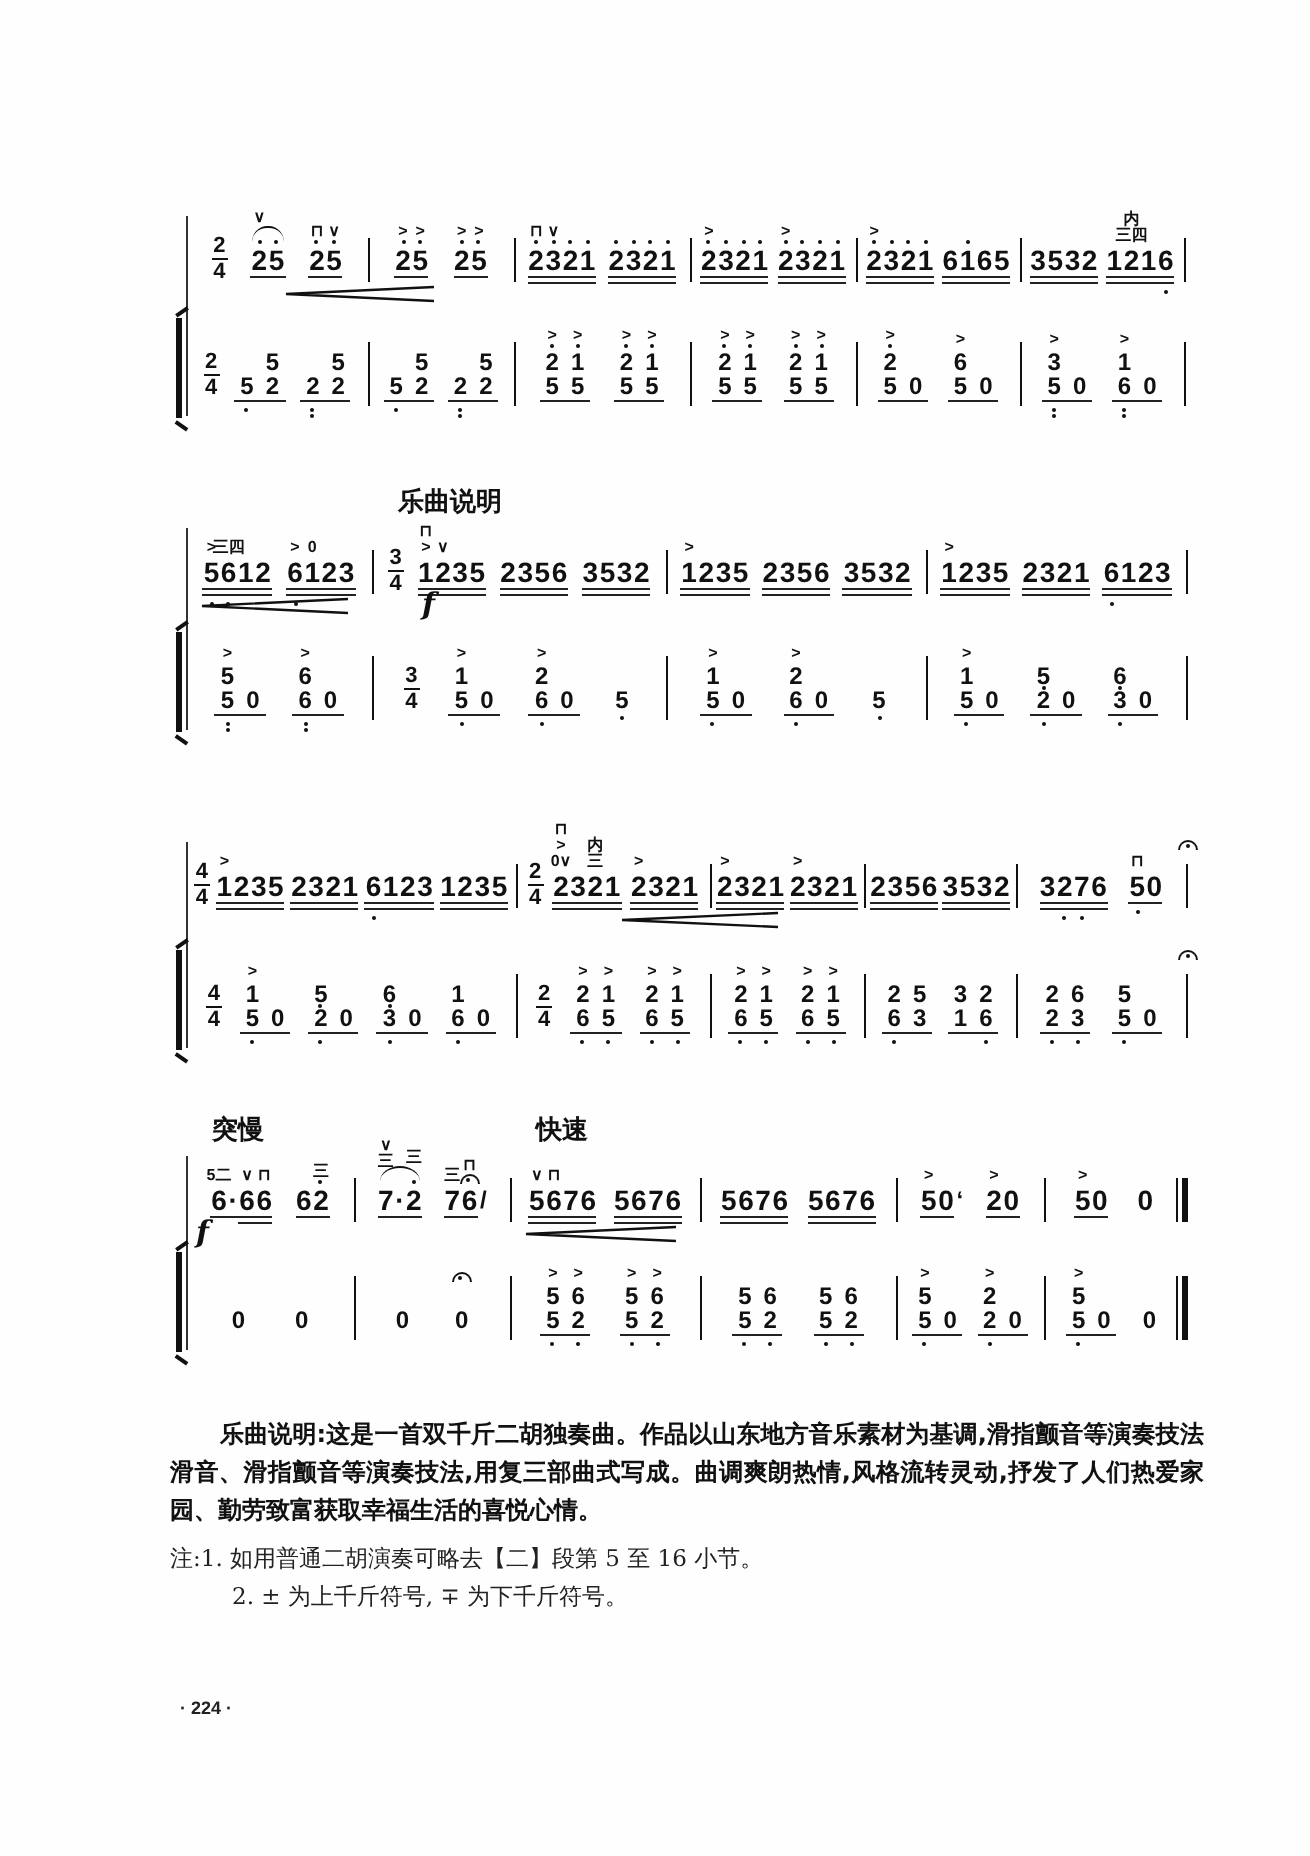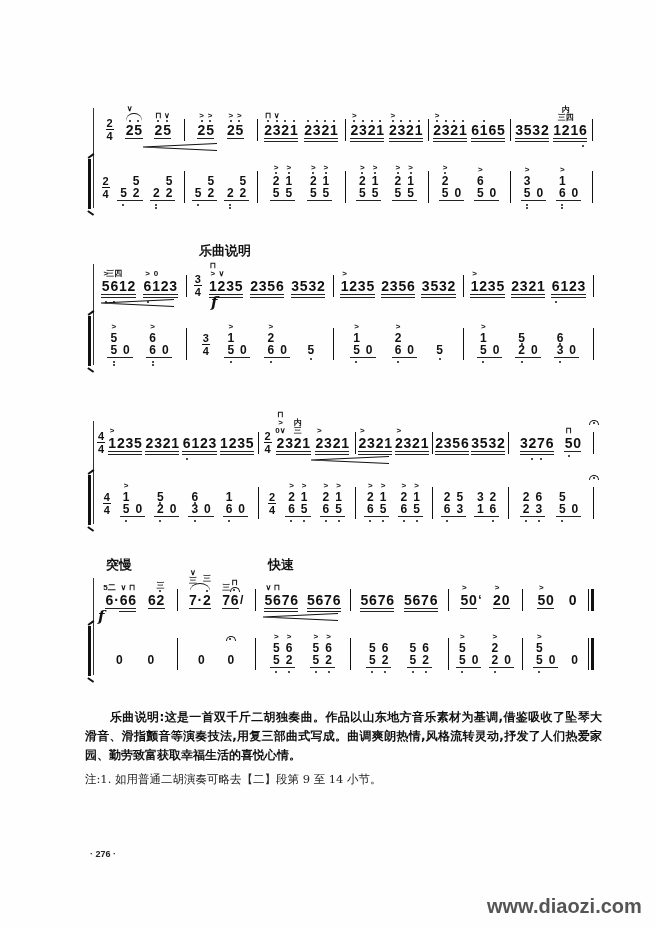--- a/index.html
+++ b/index.html
@@ -2022,22 +2022,22 @@
           <div class="bar thick" style="left: 591px; height: 32px;"></div>
         </div>
         <div class="sysline" style="top: 578px; height: 97px;"></div>
         <div class="brace" style="top: 626px; height: 50px;"></div>
         <svg class="hairpin" width="75" height="8" style="left: 263px; top: 613px;">
           <polyline points="75,0.5 0,4 75,7.5" fill="none" stroke="#111" stroke-width="1.2"></polyline>
         </svg>
       </div>
     </div>
 
-  <div class="desc j d0">乐曲说明:这是一首双千斤二胡独奏曲。作品以山东地方音乐素材为基调,借鉴吸收了坠琴大</div>
+  <div class="desc j d0">乐曲说明:这是一首双千斤二胡独奏曲。作品以山东地方音乐素材为基调,滑指颤音等演奏技法</div>
   <div class="desc d2">园、勤劳致富获取幸福生活的喜悦心情。</div>
   <div class="desc j d1">滑音、滑指颤音等演奏技法,用复三部曲式写成。曲调爽朗热情,风格流转灵动,抒发了人们热爱家</div>
 
-  <div class="fn fn0">注:1. 如用普通二胡演奏可略去【二】段第 9 至 14 小节。</div>
+  <div class="fn fn0">注:1. 如用普通二胡演奏可略去【二】段第 5 至 16 小节。</div>
+  <div class="fn fn1">2. ± 为上千斤符号, ∓ 为下千斤符号。</div>
 
-  <div class="pgnum">· 276 ·</div>
+  <div class="pgnum">· 224 ·</div>
 
-  <div class="wm-url">www.diaozi.com</div>
 </div>
 
 </body></html>

